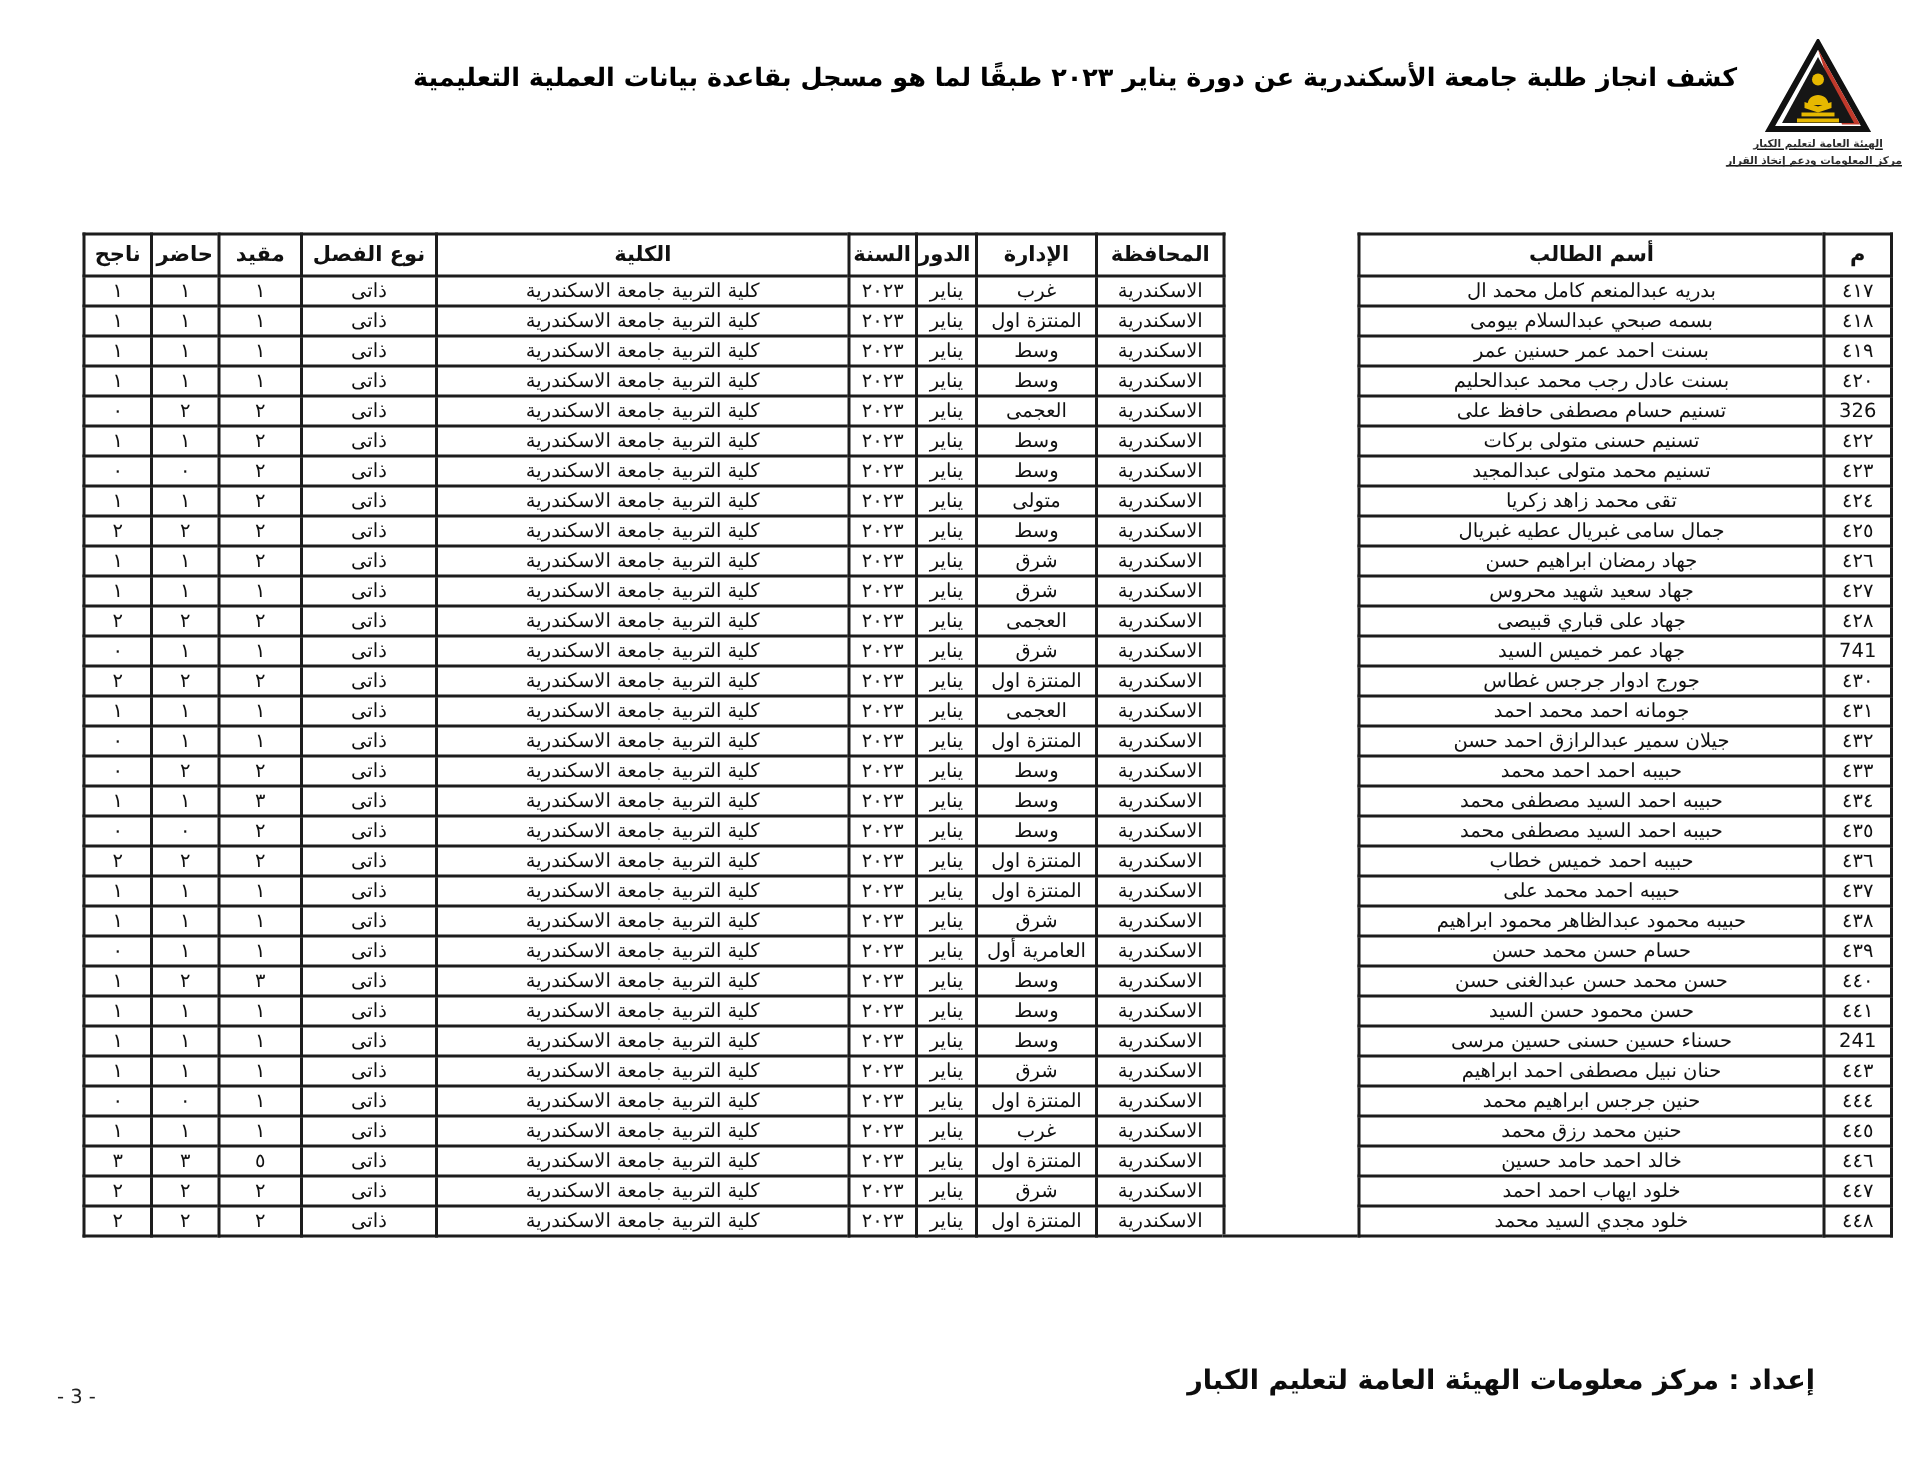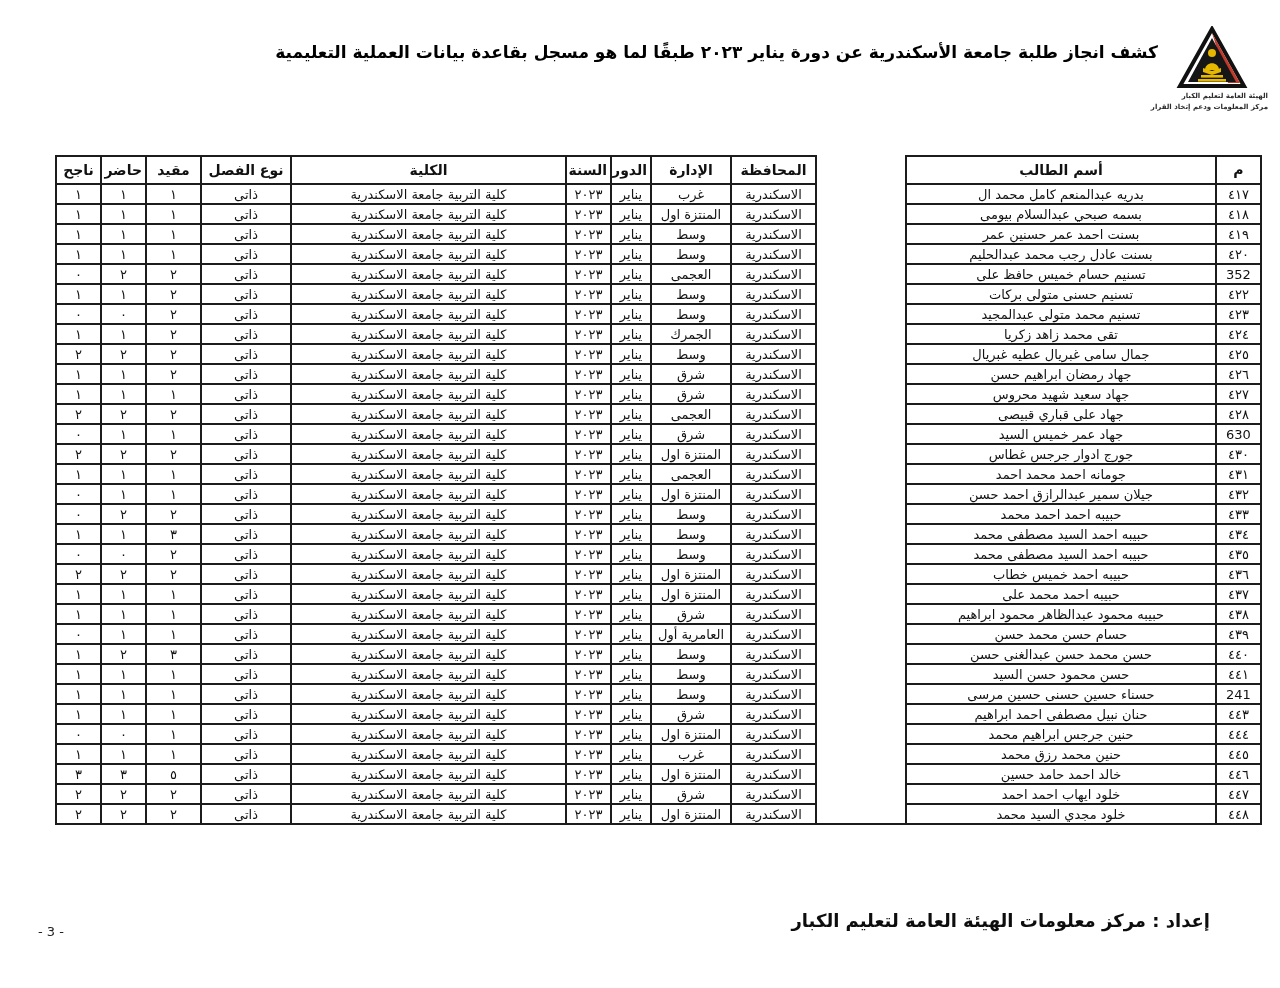--- a/index.html
+++ b/index.html
@@ -25,21 +25,22 @@
     font-size: 17px;
     font-weight: bold;
     color: #000000;
   }
 
   .logo-block {
     position: absolute;
     top: 26px;
     right: 12px;
     width: 112px;
-    text-align: right;
+    text-align: center;
+    text-decoration: underline;
   }
   .logo-block svg { display: block; margin: 0 auto; }
   .logo-caption {
     margin-top: 2px;
     direction: rtl;
     font-size: 7px;
     font-weight: bold;
     line-height: 1.35;
     color: #2b2b2b;
     white-space: nowrap;
@@ -200,22 +201,22 @@
         <td>وسط</td>
         <td>يناير</td>
         <td>٢٠٢٣</td>
         <td>كلية التربية جامعة الاسكندرية</td>
         <td>ذاتى</td>
         <td>١</td>
         <td>١</td>
         <td>١</td>
       </tr>
       <tr>
-        <td>352</td>
-        <td>تسنيم حسام خميس حافظ على</td>
+        <td>326</td>
+        <td>تسنيم حسام مصطفى حافظ على</td>
         <td class="gap"></td>
         <td>الاسكندرية</td>
         <td>العجمى</td>
         <td>يناير</td>
         <td>٢٠٢٣</td>
         <td>كلية التربية جامعة الاسكندرية</td>
         <td>ذاتى</td>
         <td>٢</td>
         <td>٢</td>
         <td>٠</td>
@@ -246,21 +247,21 @@
         <td>ذاتى</td>
         <td>٢</td>
         <td>٠</td>
         <td>٠</td>
       </tr>
       <tr>
         <td>٤٢٤</td>
         <td>تقى محمد زاهد زكريا</td>
         <td class="gap"></td>
         <td>الاسكندرية</td>
-        <td>الجمرك</td>
+        <td>متولى</td>
         <td>يناير</td>
         <td>٢٠٢٣</td>
         <td>كلية التربية جامعة الاسكندرية</td>
         <td>ذاتى</td>
         <td>٢</td>
         <td>١</td>
         <td>١</td>
       </tr>
       <tr>
         <td>٤٢٥</td>
@@ -312,21 +313,21 @@
         <td>العجمى</td>
         <td>يناير</td>
         <td>٢٠٢٣</td>
         <td>كلية التربية جامعة الاسكندرية</td>
         <td>ذاتى</td>
         <td>٢</td>
         <td>٢</td>
         <td>٢</td>
       </tr>
       <tr>
-        <td>630</td>
+        <td>741</td>
         <td>جهاد عمر خميس السيد</td>
         <td class="gap"></td>
         <td>الاسكندرية</td>
         <td>شرق</td>
         <td>يناير</td>
         <td>٢٠٢٣</td>
         <td>كلية التربية جامعة الاسكندرية</td>
         <td>ذاتى</td>
         <td>١</td>
         <td>١</td>

